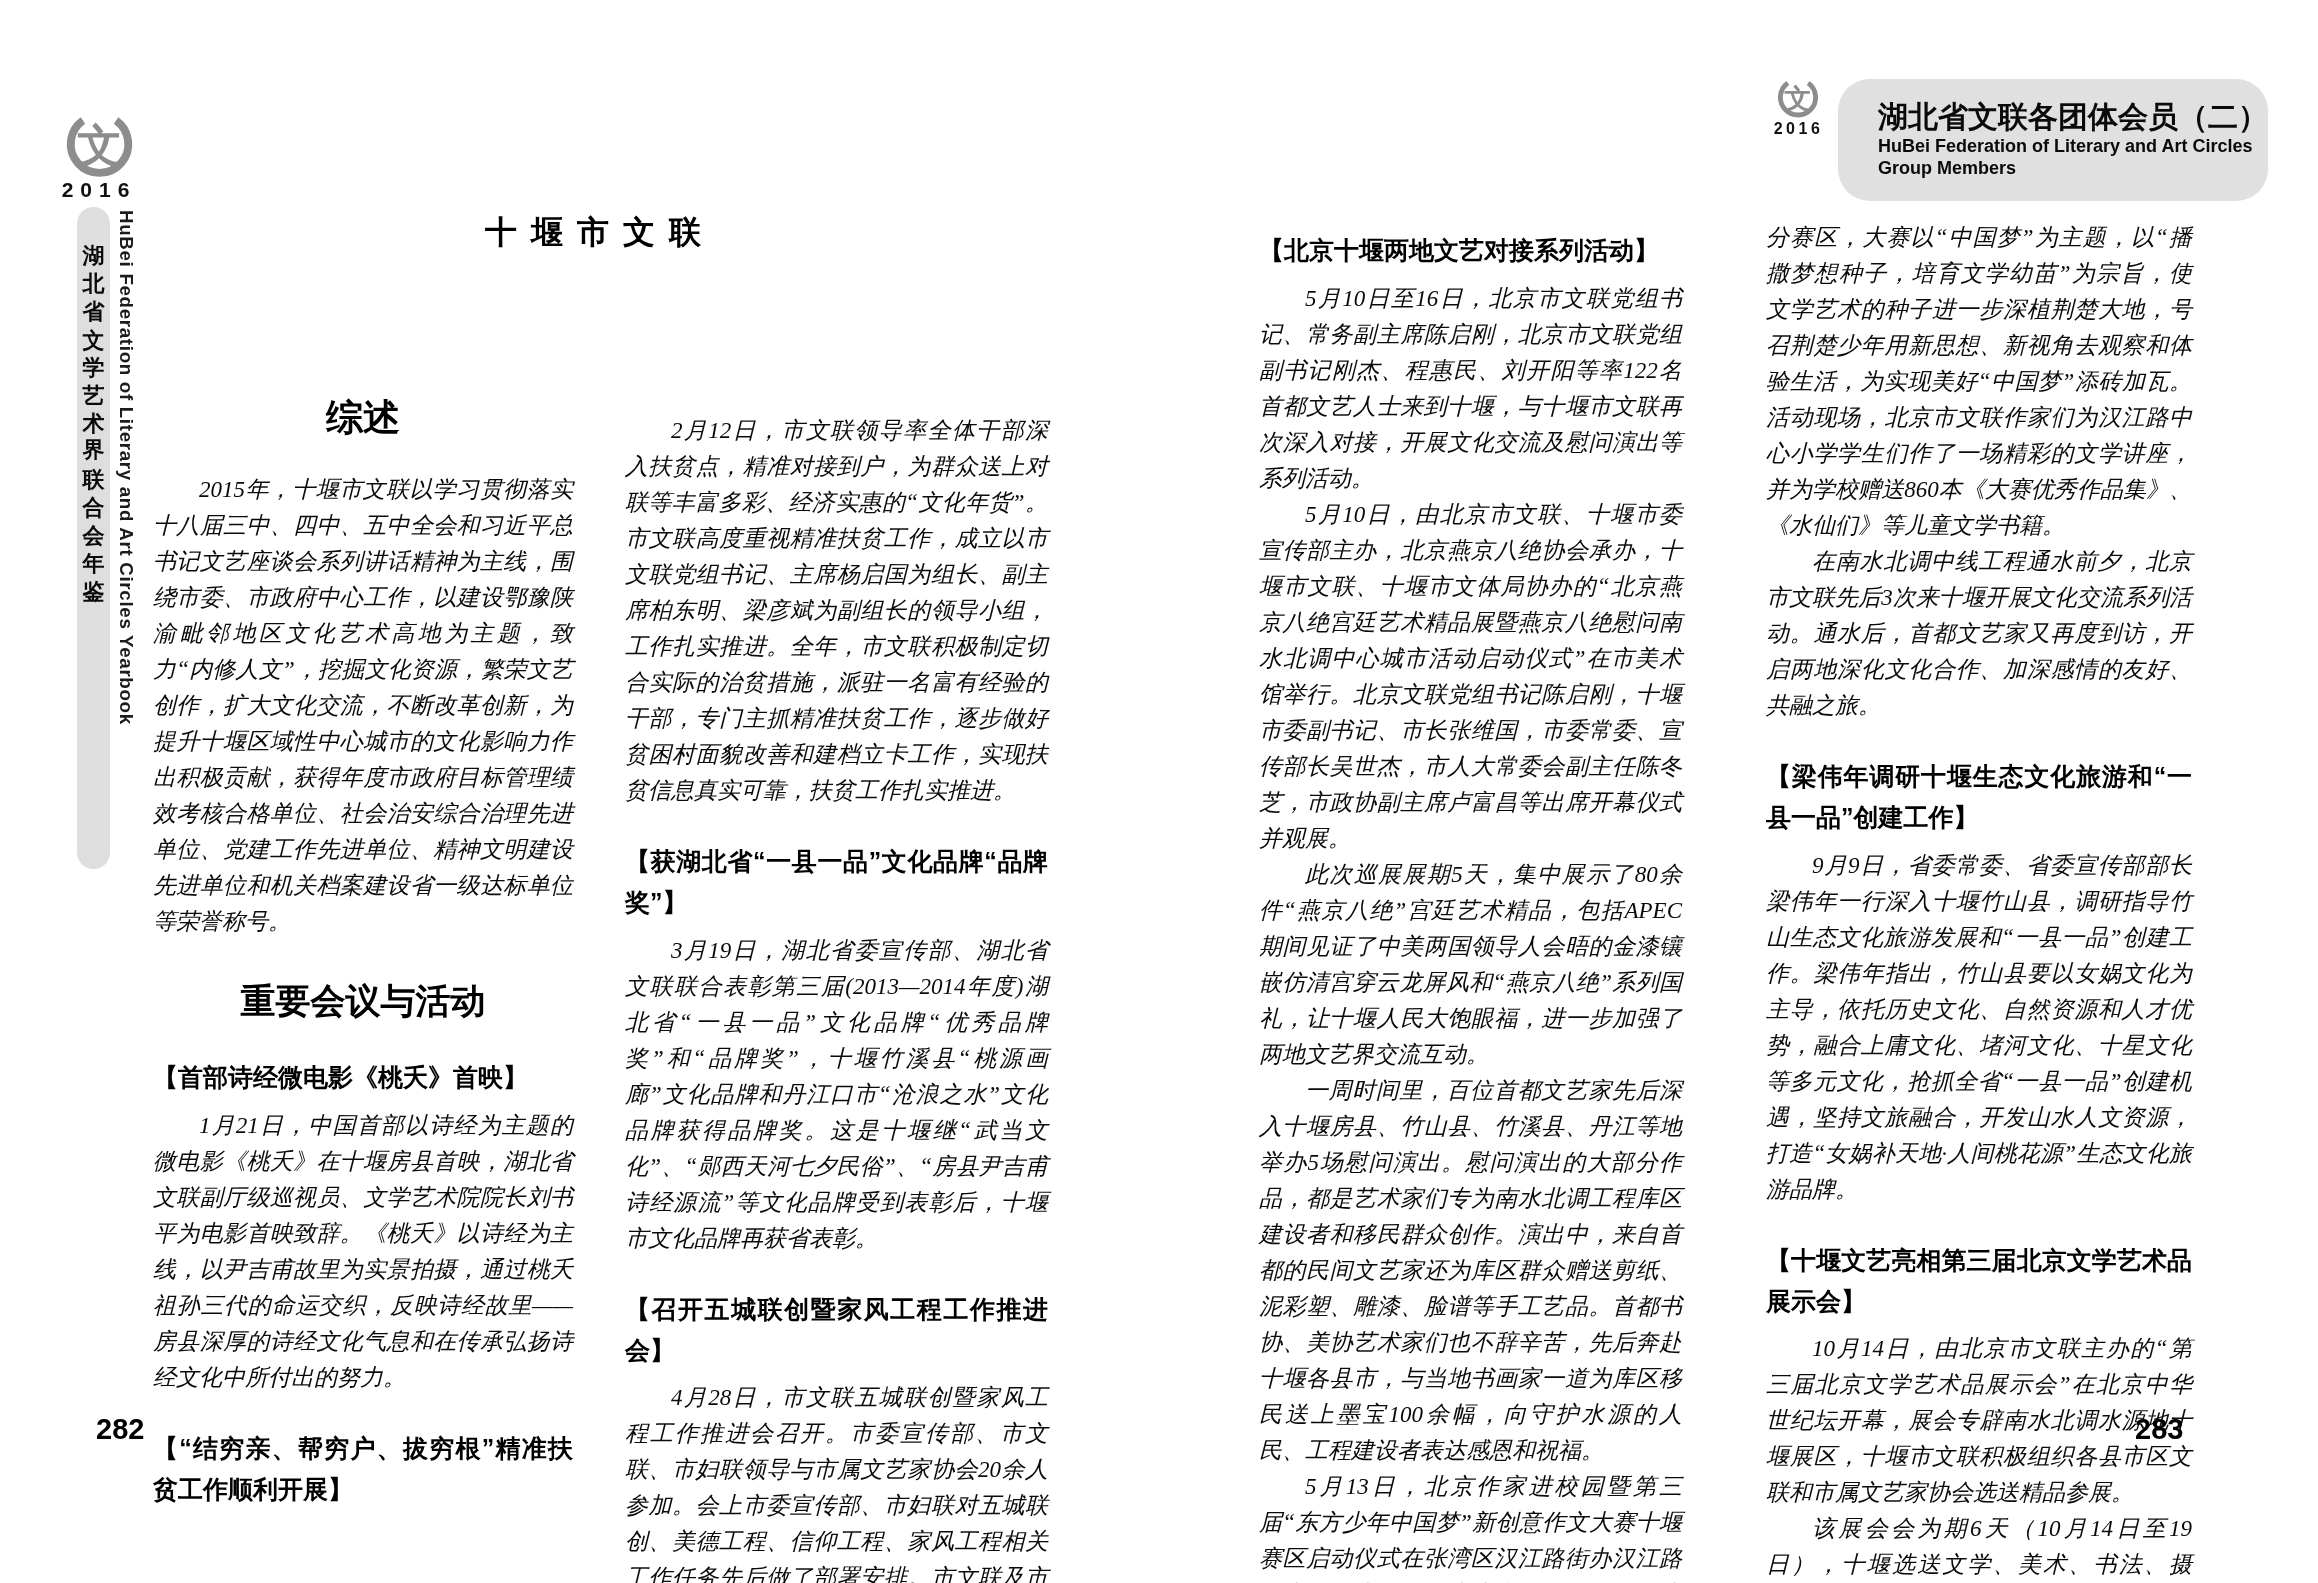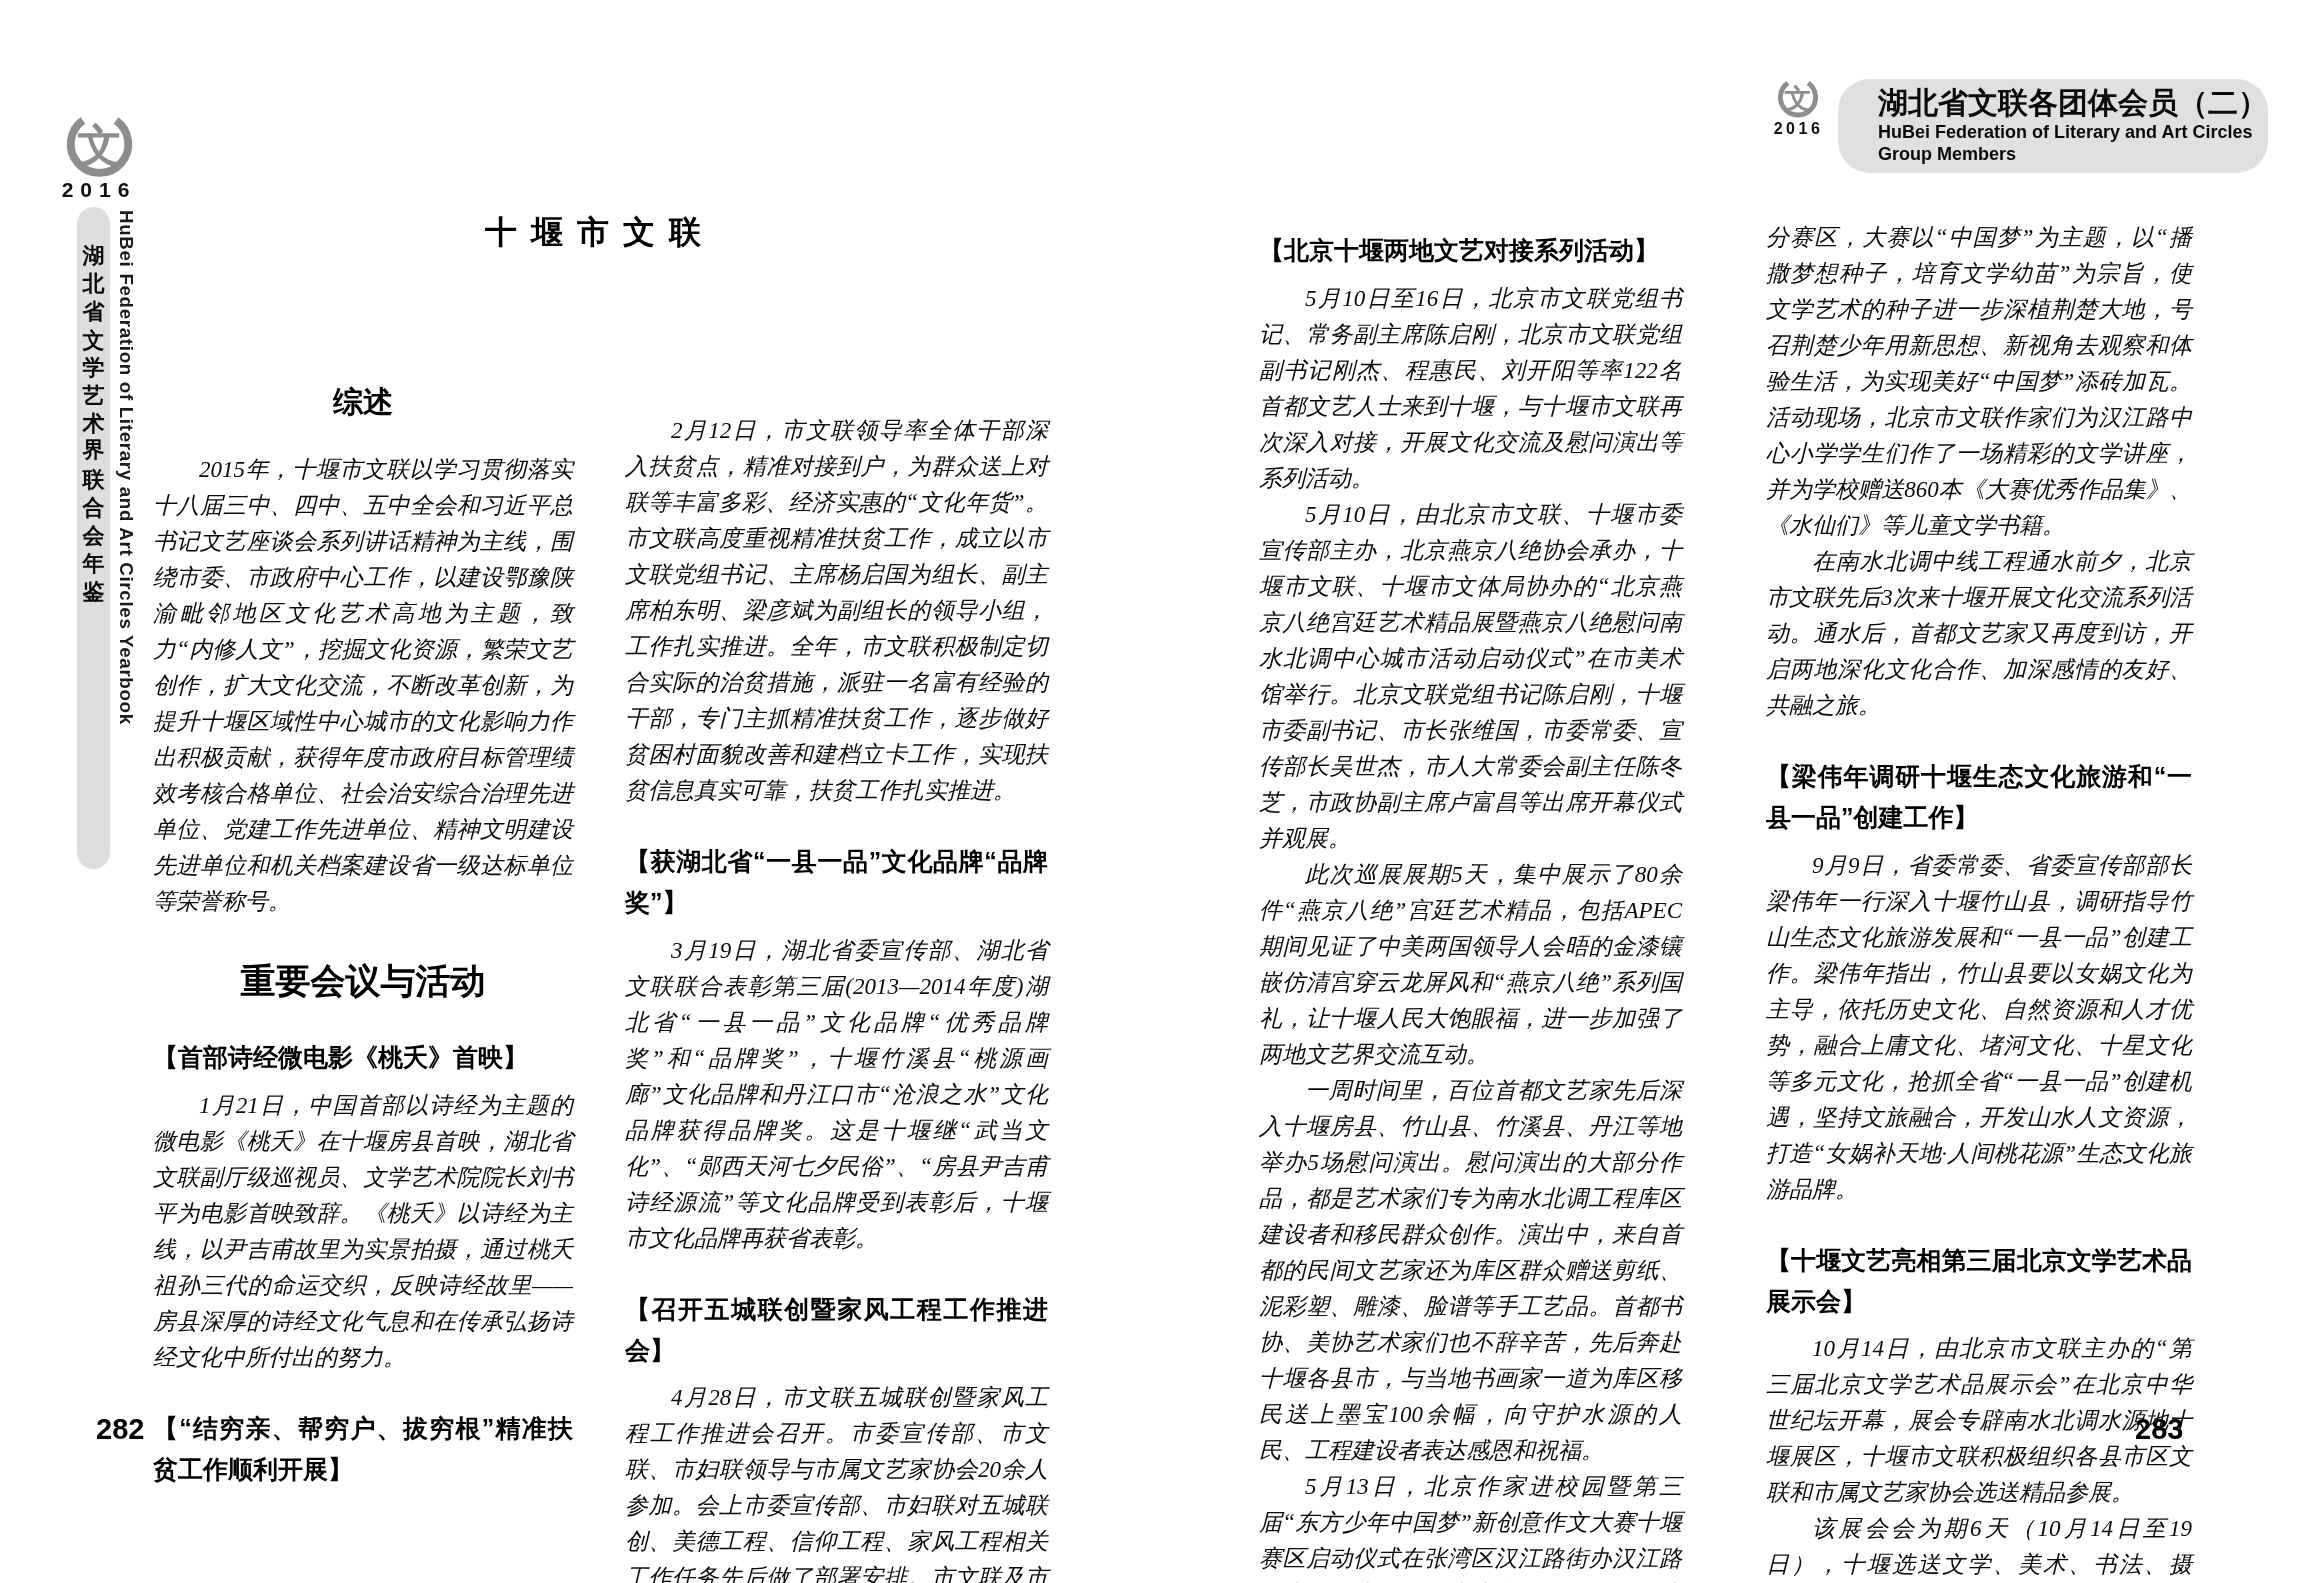--- a/index.html
+++ b/index.html
@@ -28,39 +28,39 @@
     font-family:"Liberation Sans",sans-serif;font-weight:bold;font-size:18.7px;color:#1c1c1c;
     letter-spacing:0.7px;white-space:nowrap;
   }
   
   .hdr-logo{position:absolute;left:1776px;top:76px;width:44px;height:44px;}
   .hdr-year{
     position:absolute;left:1764px;top:120px;width:69px;text-align:center;
     font-family:"Liberation Sans",sans-serif;font-weight:bold;font-size:16px;letter-spacing:3.5px;color:#111;
   }
   .hdr-pill{
-    position:absolute;left:1838px;top:79px;width:430px;height:94px;
+    position:absolute;left:1838px;top:79px;width:430px;height:122px;
     background:#e0e0e0;border-radius:32px;
     display:flex;flex-direction:column;justify-content:center;padding-left:40px;box-sizing:border-box;
   }
   .hdr-cn{font-family:"Liberation Sans",sans-serif;font-weight:bold;font-size:30px;color:#0a0a0a;line-height:1.15;}
   .hdr-en{font-family:"Liberation Sans",sans-serif;font-weight:bold;font-size:18px;color:#0a0a0a;line-height:1.25;}
   
   .page-title{
     position:absolute;left:153px;top:211px;width:894px;text-align:center;
     font-family:"Liberation Serif",serif;font-weight:bold;font-size:32px;letter-spacing:14px;color:#000;
   }
   .col{position:absolute;}
   .col1{left:153px;top:384px;width:420px;}
   .col2{left:625px;top:413px;width:423px;}
   .col3{left:1259px;top:220px;width:423px;}
   .col4{left:1766px;top:220px;width:426px;}
   .sect-head{
     font-family:"Liberation Sans",sans-serif;font-weight:bold;color:#000;
-    text-align:center;margin:0 0 32px 0;font-size:30px;line-height:1.2;
+    text-align:center;margin:12px 0 32px 0;font-size:37px;line-height:1.2;
   }
   .sect-head.meetings{font-size:35px;margin:40px 0 35px 0;}
   .entry-head{
     font-family:"Liberation Sans",sans-serif;font-weight:bold;color:#000;
     font-size:25px;line-height:41px;margin:32px 0 9.7px 0;text-align:justify;
   }
   .entry-head.first{margin-top:10px;}
   p.body{
     margin:0;font-size:23px;line-height:36px;text-align:justify;
     text-indent:2em;color:#0a0a0a;font-style:italic;

